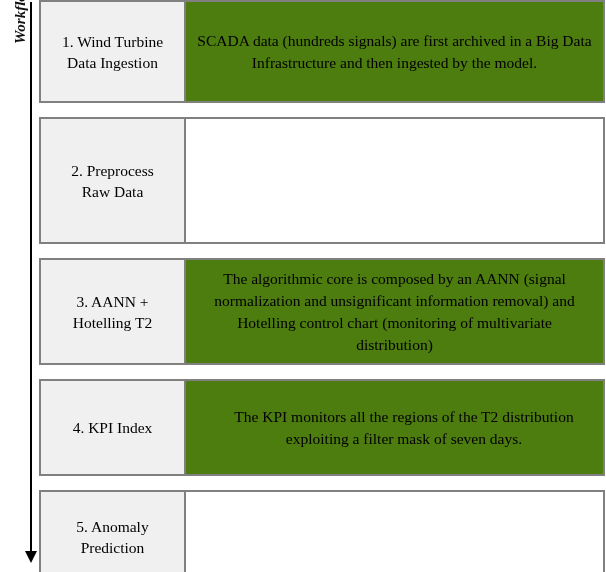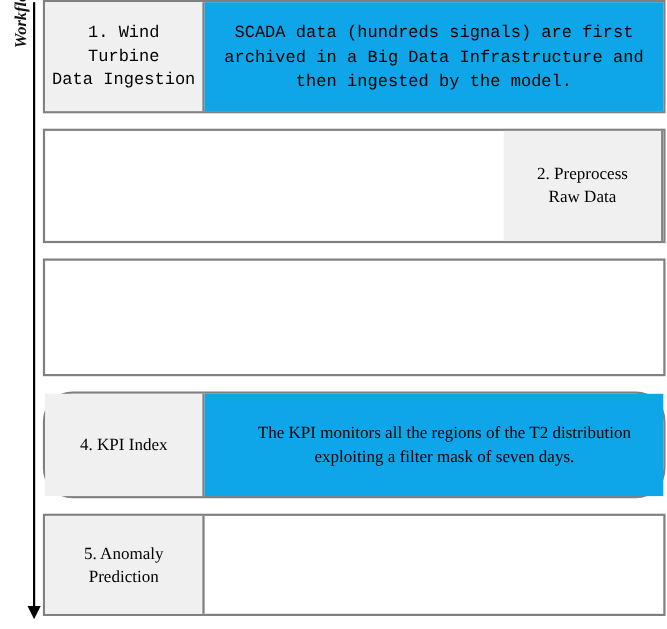--- a/index.html
+++ b/index.html
@@ -100,35 +100,35 @@
     justify-content: center;
     text-align: center;
     padding: 2px 6px;
     font-size: 15.5px;
     line-height: 21px;
   }
 
   .step-desc {
     box-sizing: border-box;
     flex: 1 1 auto;
-    background: #0ea5e9;
+    background: #4d7c0f;
     display: flex;
     align-items: center;
     justify-content: center;
     text-align: center;
     padding: 5px 11px;
     font-size: 15.5px;
     line-height: 22px;
   }
 
   
-  #step-row-1 { height: 103px; font-family: Liberation Mono, monospace; }
-  #step-row-2 { height: 104px; justify-content: flex-end; }
+  #step-row-1 { height: 103px; }
+  #step-row-2 { height: 127px; }
   #step-row-3 { height: 107px; }
-  #step-row-4 { height: 97px; border-radius: 27px;  }
+  #step-row-4 { height: 97px;  }
   #step-row-5 { height: 93px;  }
 
   #step-row-4 .step-desc { padding-left: 30px; }
 </style>
 </head>
 <body>
 
 <div id="figure">
 
   <div id="workflow-axis">
@@ -148,20 +148,26 @@
       </div>
     </div>
 
     <div class="step-row" id="step-row-2">
       <div class="step-name">
         <span>2. Preprocess<br>Raw Data</span>
       </div>
     </div>
 
     <div class="step-row" id="step-row-3">
+      <div class="step-name">
+        <span>3. AANN +<br>Hotelling T2</span>
+      </div>
+      <div class="step-desc">
+        <span>The algorithmic core is composed by an AANN (signal normalization and unsignificant information removal) and Hotelling control chart (monitoring of multivariate distribution)</span>
+      </div>
     </div>
 
     <div class="step-row" id="step-row-4">
       <div class="step-name">
         <span>4. KPI Index</span>
       </div>
       <div class="step-desc">
         <span>The KPI monitors all the regions of the T2 distribution exploiting a filter mask of seven days.</span>
       </div>
     </div>

